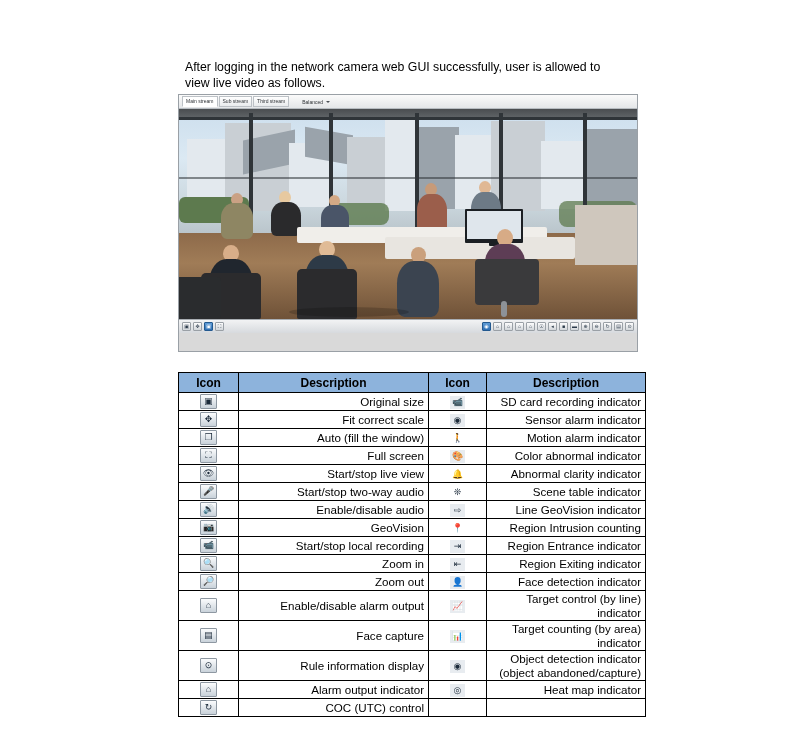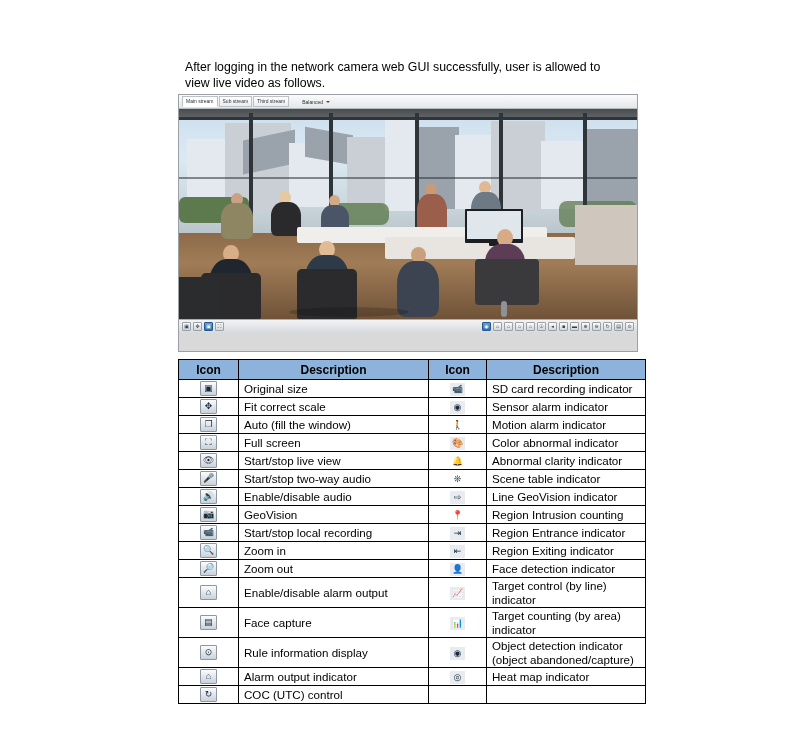--- a/index.html
+++ b/index.html
@@ -165,21 +165,21 @@
   .tb-btn.sel{background:linear-gradient(to bottom,#5d9bd6,#2f6fb3);border-color:#23598f;color:#fff;}
 
   
   .table-intro{
     position:absolute;left:178px;top:363px;
     font-size:12.3px;color:#000;
   }
 
   
   .icon-table{
-    position:absolute;left:178px;top:359px;
+    position:absolute;left:178px;top:372px;
     width:467px;
     border-collapse:collapse;
     table-layout:fixed;
     font-size:11.6px;
     background:#fff;
   }
   .icon-table th,.icon-table td{
     border:1px solid #000;
     padding:0;
     vertical-align:middle;
@@ -188,21 +188,21 @@
     background:#8db3dc;
     color:#000;
     font-weight:bold;
     text-align:center;
     height:19px;
     font-size:12px;
   }
   .icon-table td.desc{
     padding:1px 4px 1px 5px;
     line-height:13.5px;
-    text-align:left;
+    text-align:right;
   }
   .icon-table td.ico{
     text-align:center;
     height:17px;
   }
   col.c-ico1{width:60px;}
   col.c-desc1{width:190px;}
   col.c-ico2{width:58px;}
   col.c-desc2{width:159px;}
 

